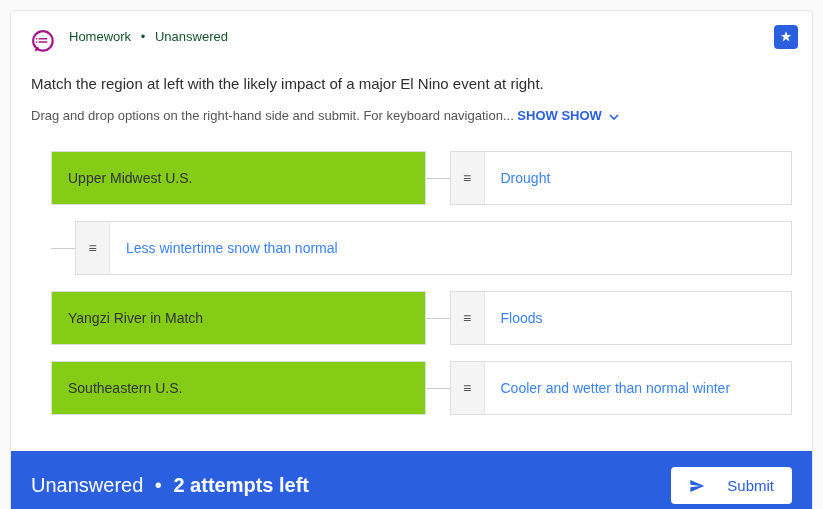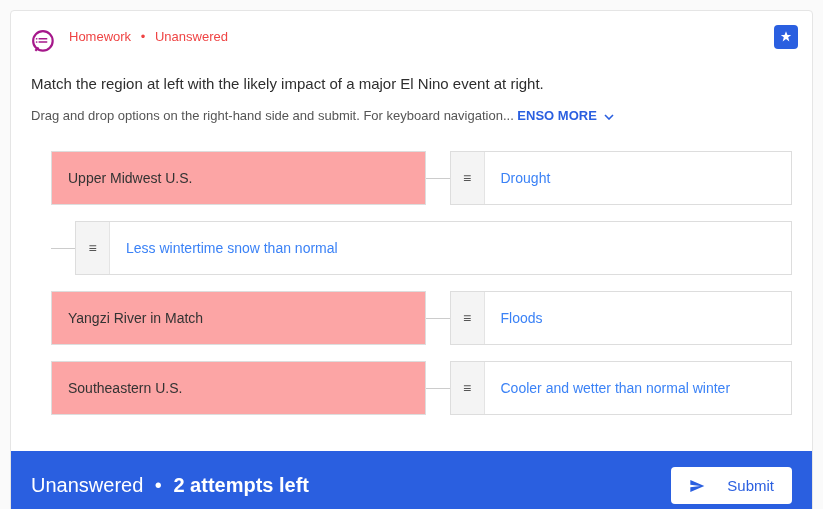--- a/index.html
+++ b/index.html
@@ -30,21 +30,21 @@
     flex: 0 0 26px;
     margin-top: 2px;
   }
   .qtitle {
     font-weight: 600;
     color: #3b3b3b;
     font-size: 15px;
   }
   .qmeta {
     font-size: 13px;
-    color: #ef4444;
+    color: #14532d;
     margin-top: 2px;
   }
   .star-btn {
     position: absolute;
     right: 14px;
     top: 14px;
     width: 24px;
     height: 24px;
     background: #2a5fe0;
     border-radius: 4px;
@@ -80,21 +80,21 @@
     display: flex;
     align-items: stretch;
     margin: 16px 0;
   }
   .left-box {
     flex: 1;
     border: 1px solid #ddd;
     padding: 18px 16px;
     font-size: 14px;
     color: #333;
-    background: #fca5a5;
+    background: #84cc16;
   }
   .connector {
     width: 24px;
     display: flex;
     align-items: center;
     justify-content: center;
   }
   .connector::before {
     content: "";
     display: block;
@@ -181,21 +181,21 @@
         <path d="M12 2l2.5 6.5H21l-5.25 4 2 7L12 15.5 6.25 19.5l2-7L3 8.5h6.5z" fill="#fff"></path>
       </svg>
     </div>
   </div>
 
   <div class="prompt">Match the region at left with the likely impact of a major El Nino event at right.</div>
 
   <div class="hint">
     <span>Drag and drop options on the right-hand side and submit. For keyboard navigation... </span>
     <span class="show-more">
-      <span>ENSO MORE</span>
+      <span>SHOW SHOW</span>
       <span class="chev">
         <svg viewBox="0 0 10 6" width="10" height="6">
             <path d="M1 1l4 4 4-4" fill="none" stroke="#2a5fe0" stroke-width="1.6"></path>
           </svg>
       </span>
     </span>
   </div>
 
   <div class="pairs">
 

